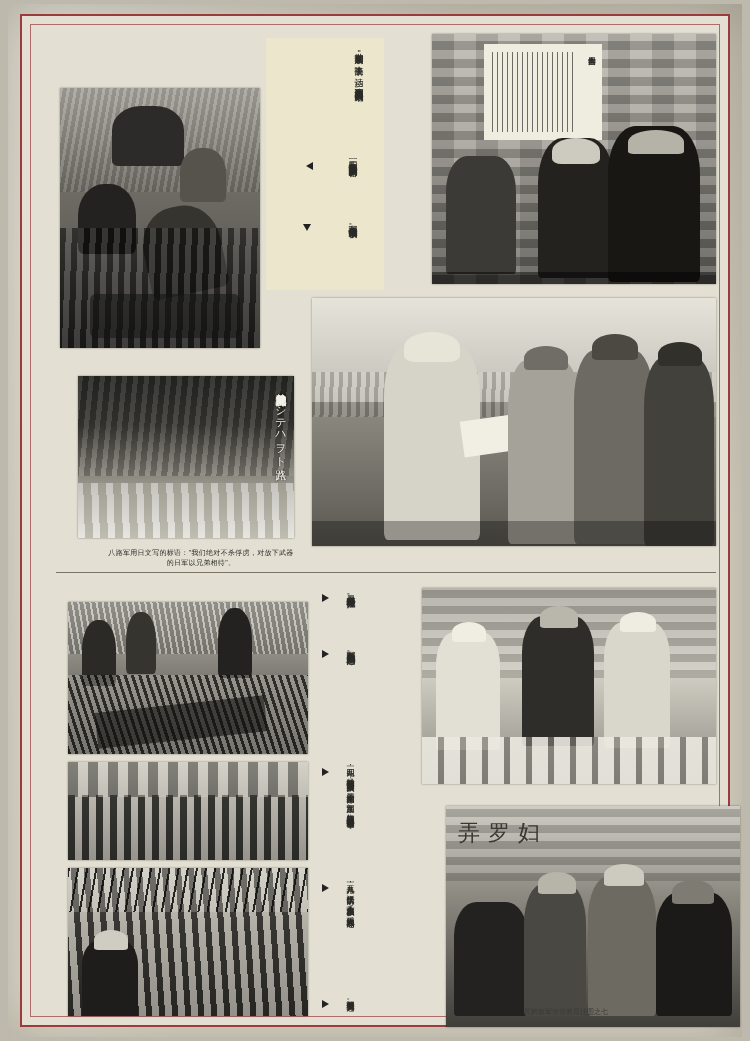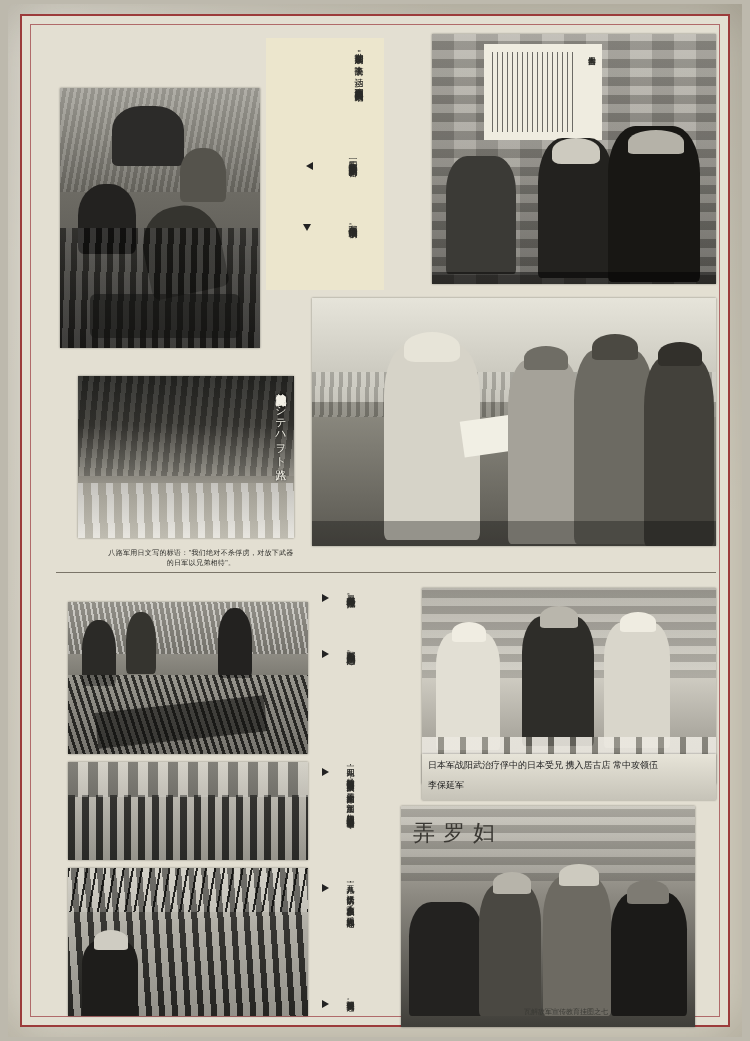--- a/index.html
+++ b/index.html
@@ -289,27 +289,22 @@
         <div class="figure light" style="left:14px; top:44px; width:64px; height:118px; background:#e2dfd4; border-radius:28% 28% 4% 4%;"></div>
         <div style="position:absolute; left:30px; top:34px; width:34px; height:20px; background:#f0ede2; border-radius:50% 50% 12% 12%;"></div>
         <div class="figure" style="left:100px; top:28px; width:72px; height:130px; background:#2e2d29; border-radius:28% 28% 4% 4%;"></div>
         <div style="position:absolute; left:118px; top:18px; width:38px; height:22px; background:#b9b6ac; border-radius:50% 50% 12% 12%;"></div>
         <div class="figure light" style="left:182px; top:34px; width:66px; height:126px; background:#d9d6cb; border-radius:28% 28% 4% 4%;"></div>
         <div style="position:absolute; left:198px; top:24px; width:36px; height:20px; background:#efece1; border-radius:50% 50% 12% 12%;"></div>
         <div style="position:absolute; left:0; bottom:0; width:100%; height:24%; background:
           repeating-linear-gradient(90deg, rgba(235,232,224,0.9) 0 16px, rgba(120,118,110,0.7) 16px 22px);"></div>
       </div>
 
-      <div class="photo" style="left:400px; top:738px; width:294px; height:46px; background:#d9d6ca;">
-        <div style="position:absolute; inset:0; background:linear-gradient(180deg,#e7e4d8,#c6c3b8);"></div>
-        <div class="banner-text" style="left:6px; top:6px; font-size:9px;">日本军战阳武治疗俘中的日本受兄 携入居古店 常中攻领伍</div>
-        <div class="banner-text" style="left:6px; top:26px; font-size:9px;">李保延军</div>
-      </div>
-
-      <div class="photo" id="p9" style="left:379px; top:790px; width:294px; height:221px;text-decoration:underline;">
+
+      <div class="photo" id="p9" style="left:424px; top:790px; width:294px; height:221px;text-decoration:underline;">
         <div style="position:absolute; inset:0; background:linear-gradient(180deg,#c9c6bc 0%, #8d8a82 40%, #3f3e39 100%);"></div>
         <div style="position:absolute; left:0; top:0; width:100%; height:34%; background:
           repeating-linear-gradient(0deg, rgba(0,0,0,0.16) 0 8px, rgba(255,255,255,0.10) 8px 16px);"></div>
         <div class="banner-text" style="left:12px; top:14px; font-size:22px; color:#3a3833; letter-spacing:8px;">弄罗妇</div>
         <div class="figure" style="left:8px; top:96px; width:74px; height:114px; background:#232220; border-radius:30% 30% 4% 4%;"></div>
         <div class="figure" style="left:78px; top:78px; width:62px; height:132px; background:#4a4842; border-radius:30% 30% 4% 4%;"></div>
         <div style="position:absolute; left:92px; top:66px; width:38px; height:22px; background:#b7b4aa; border-radius:50% 50% 12% 12%;"></div>
         <div class="figure" style="left:142px; top:70px; width:68px; height:140px; background:#6d6a62; border-radius:30% 30% 4% 4%;"></div>
         <div style="position:absolute; left:158px; top:58px; width:40px; height:22px; background:#cdcabf; border-radius:50% 50% 12% 12%;"></div>
         <div class="figure" style="left:210px; top:86px; width:76px; height:124px; background:#1b1a18; border-radius:30% 30% 4% 4%;"></div>

